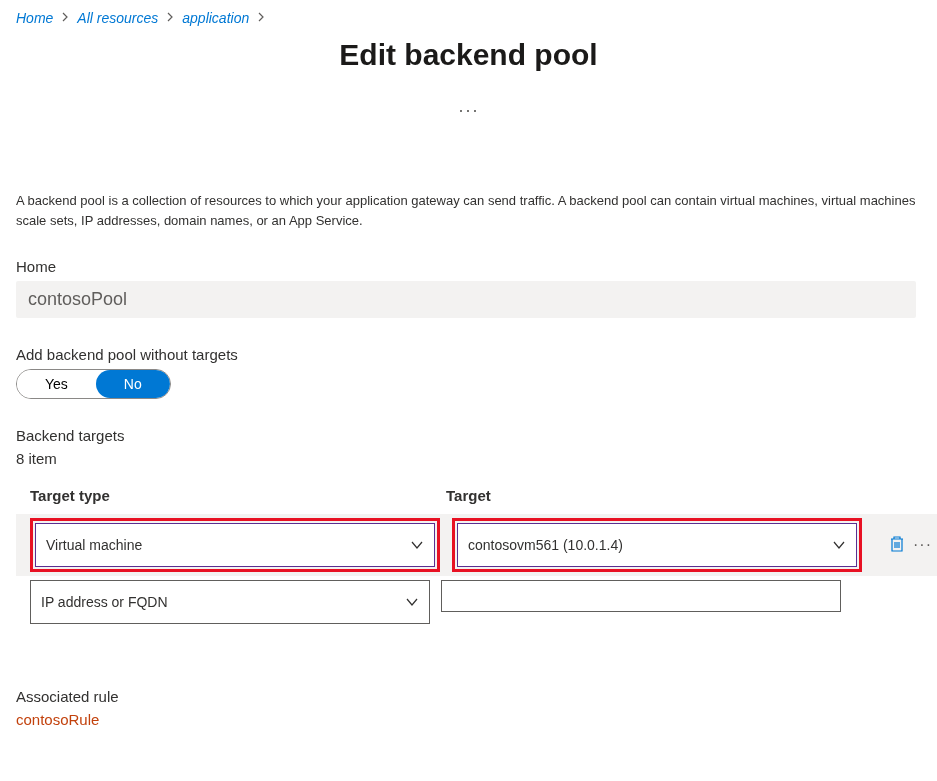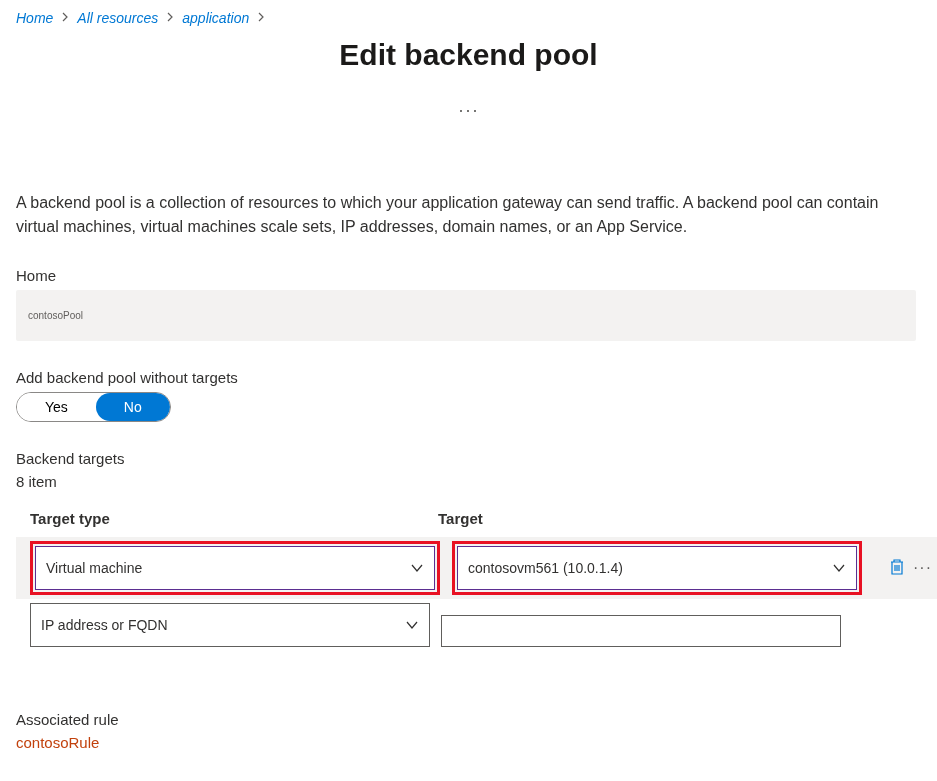--- a/index.html
+++ b/index.html
@@ -40,38 +40,38 @@
       font-weight: 600;
       color: #1b1a19;
     }
     .more-dots {
       color: #605e5c;
       font-size: 18px;
       cursor: pointer;
       letter-spacing: 1px;
     }
     .description {
-      font-size: 16px;
+      font-size: 13px;
       line-height: 1.5;
       color: #323130;
       margin-bottom: 28px;
       max-width: 900px;
     }
     .field-label {
       font-size: 15px;
       color: #323130;
       margin-bottom: 6px;
     }
     .readonly-input {
       width: 100%;
       max-width: 900px;
       background: #f3f2f1;
       border: none;
-      padding: 20px 12px;
-      font-size: 10px;
+      padding: 8px 12px;
+      font-size: 18px;
       color: #605e5c;
       margin-bottom: 28px;
       border-radius: 2px;
     }
     .toggle-group {
       display: inline-flex;
       border: 1px solid #8a8886;
       border-radius: 999px;
       overflow: hidden;
       height: 30px;
@@ -99,21 +99,21 @@
       font-size: 15px;
       color: #323130;
       margin-bottom: 20px;
     }
     .targets-table {
       width: 100%;
       max-width: 900px;
     }
     .targets-header {
       display: flex;
-      gap: 8px;
+      gap: 16px;
       padding: 0 0 10px 14px;
     }
     .col-type { width: 400px; font-weight: 600; font-size: 15px; }
     .col-target { width: 400px; font-weight: 600; font-size: 15px; }
     .target-row {
       display: flex;
       gap: 12px;
       padding: 4px 14px 4px 14px;
       align-items: center;
       position: relative;
@@ -157,21 +157,21 @@
     .row-more {
       color: #605e5c;
       cursor: pointer;
       font-size: 16px;
       letter-spacing: 1px;
     }
     .plain-row {
       display: flex;
       gap: 11px;
       padding: 4px 14px;
-      align-items: flex-end;
+      align-items: flex-start;
     }
     .input-box {
       width: 400px;
       height: 32px;
       border: 1px solid #605e5c;
       padding: 0 10px;
       font-size: 14px;
     }
     .assoc-section {
       margin-top: 60px;

